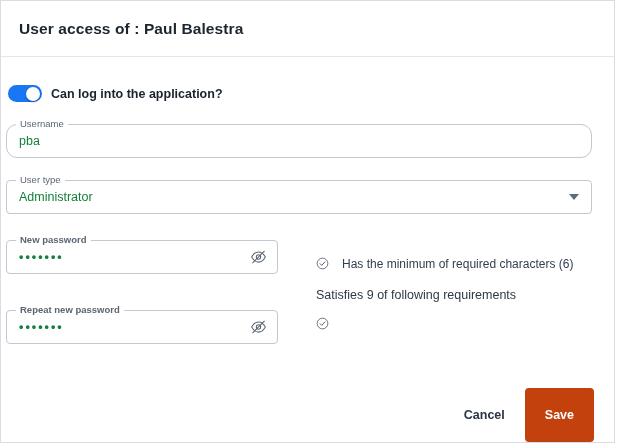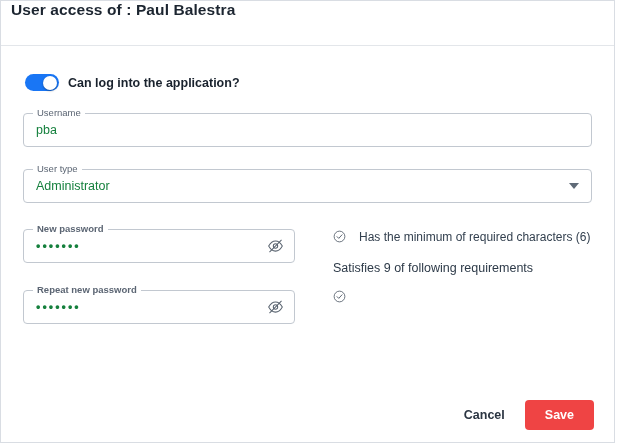--- a/index.html
+++ b/index.html
@@ -15,35 +15,35 @@
     position: relative;
     width: 615px;
     height: 443px;
     margin: 0;
     border: 1px solid #d9dde3;
     background: #ffffff;
     box-sizing: border-box;
     overflow: hidden;
   }
   .dialog-header {
-    height: 45px;
+    height: 56px;
     border-bottom: 1px solid #e3e6ea;
     display: flex;
-    align-items: flex-start;
-    padding: 0 10px;
+    align-items: center;
+    padding: 0 18px;
     box-sizing: border-box;
   }
   .dialog-title {
     font-size: 15.5px;
     font-weight: bold;
     color: #1c2530;
     letter-spacing: .1px;
   }
   .dialog-body {
-    padding: 22px 22px 0 22px;
+    padding: 22px 22px 0 5px;
     box-sizing: border-box;
     position: relative;
     height: 330px;
   }
 
   
   .toggle-row {
     display: flex;
     align-items: center;
     margin: 6px 0 0 2px;
@@ -96,21 +96,21 @@
   .field .value {
     position: absolute;
     left: 12px;
     top: 50%;
     transform: translateY(-50%);
     font-size: 12.5px;
     color: #15803d;
   }
   .field.full { width: 100%; }
 
-  .row-username { margin-top: 22px; }
+  .row-username { margin-top: 22px; border-radius: 11px; }
 
   .row-usertype { margin-top: 22px; }
   .caret {
     position: absolute;
     right: 12px;
     top: 50%;
     transform: translateY(-50%);
     width: 0; height: 0;
     border-left: 5px solid transparent;
     border-right: 5px solid transparent;
@@ -136,21 +136,21 @@
   .dots {
     letter-spacing: 2px;
     font-size: 13px;
     color: #2b3440;
   }
 
   
   .reqs {
     position: absolute;
     left: 310px;
-    top: 0;
+    top: 16px;
     width: 278px;
   }
   .req-line {
     display: flex;
     align-items: flex-start;
     margin-bottom: 6px;
   }
   .req-check {
     flex: 0 0 auto;
     margin-top: 1px;
@@ -164,48 +164,47 @@
   }
   .req-heading {
     font-size: 12.5px;
     color: #2d3a48;
     margin: 16px 0 14px 0;
     padding-left: 0;
     text-align: left;
   }
 
   .row-repeat {
-    margin-top: 27px;
+    margin-top: 36px;
   }
 
   
   .dialog-footer {
     position: absolute;
     left: 8px;
     right: 0;
     bottom: 0;
     height: 54px;
     display: flex;
-    align-items: center;
     justify-content: flex-end;
     padding-right: 20px;
     box-sizing: border-box;
   }
   .btn-cancel {
     background: transparent;
     border: none;
     font-family: inherit;
     font-size: 12.5px;
     color: #2b3542;
     font-weight: bold;
     padding: 8px 14px;
     cursor: pointer;
   }
   .btn-save {
-    background: #ef4444;
+    background: #c2410c;
     border: none;
     color: #ffffff;
     font-family: inherit;
     font-size: 12.5px;
     font-weight: bold;
     border-radius: 4px;
     padding: 8px 20px;
     margin-left: 6px;
     cursor: pointer;
   }

